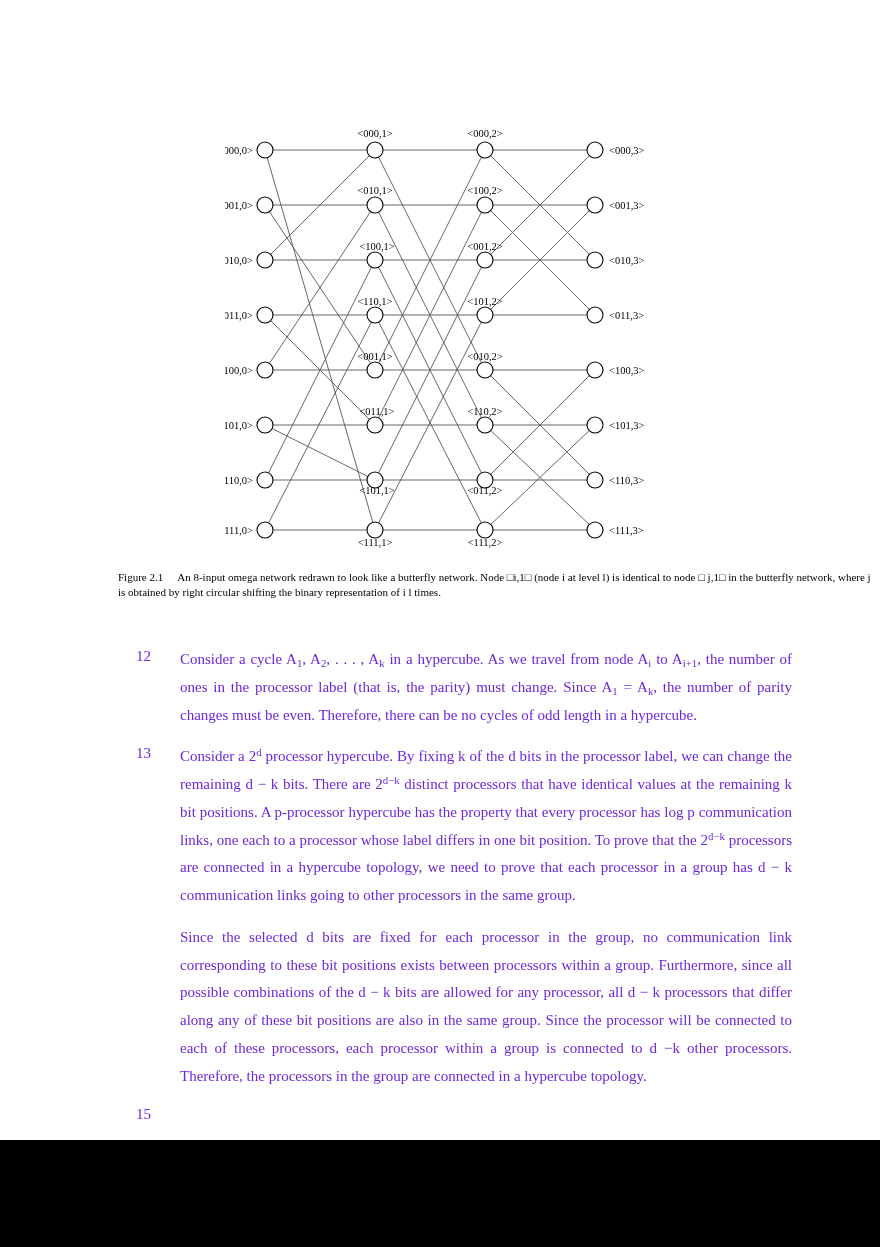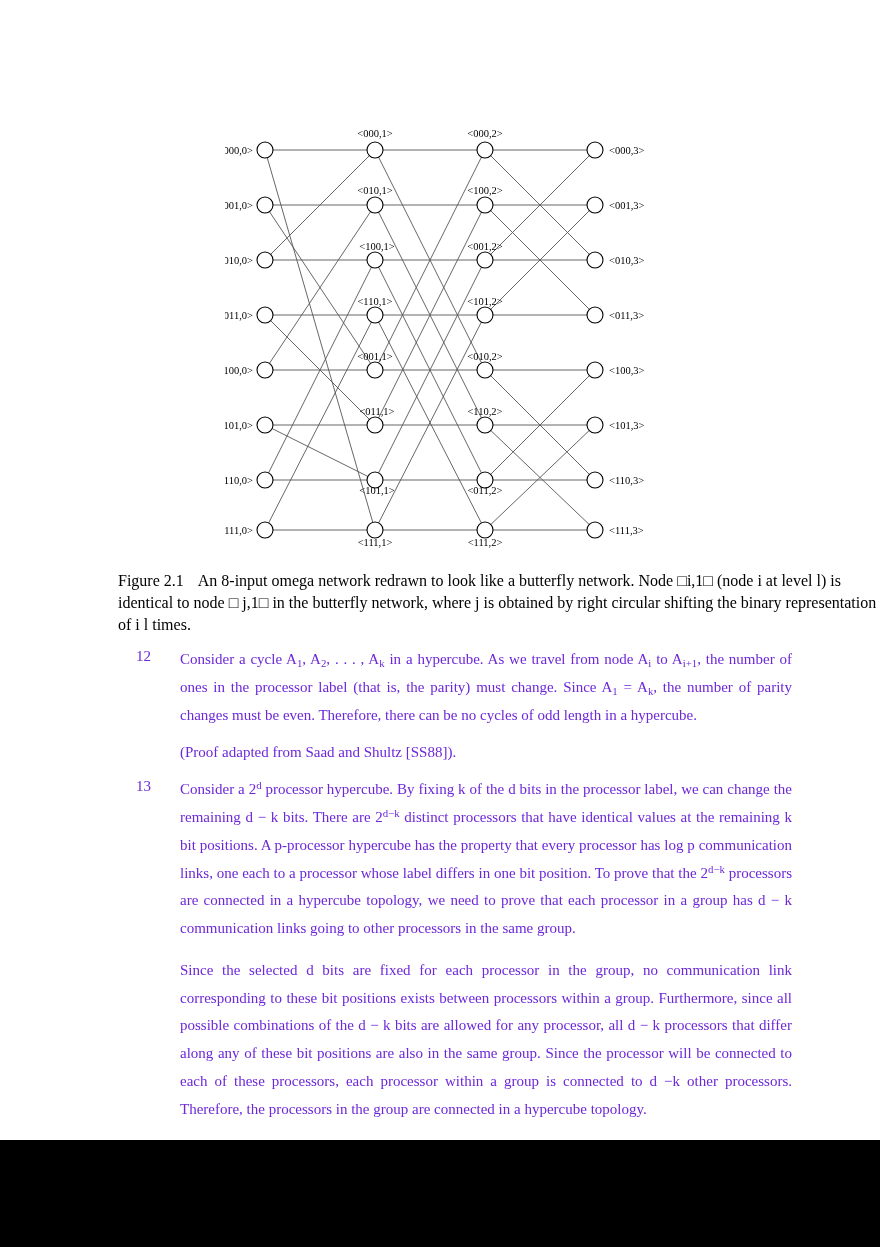--- a/index.html
+++ b/index.html
@@ -39,21 +39,21 @@
     height: 430px;
   }
   .figure-wrap svg { display: block; }
 
   
   .caption {
     position: absolute;
     left: 118px;
     top: 570px;
     width: 760px;
-    font-size: 16px;
+    font-size: 11px;
     line-height: 1.38;
     text-align: left;
     color: #000;
   }
   .caption .fignum { margin-right: 14px; }
 
   
   .body-block {
     position: absolute;
     left: 118px;
@@ -245,21 +245,20 @@
 
   <div class="caption">
     <span class="fignum">Figure 2.1</span><span>An 8-input omega network redrawn to look like a butterfly network. Node □i,1□ (node i at level l) is identical to node □ j,1□ in the butterfly network, where  j  is obtained by right circular shifting the binary representation of i  l  times.</span>
   </div>
 
   <div class="body-block">
 
     <div class="item">
       <span class="num">12</span>
       <p class="para loose">Consider a cycle A<sub>1</sub>, A<sub>2</sub>, . . . , A<sub>k</sub> in a hypercube. As we travel from node A<sub>i</sub> to A<sub>i+1</sub>, the number of ones in the processor label (that is, the parity) must change. Since A<sub>1</sub> = A<sub>k</sub>, the number of parity changes must be even. Therefore, there can be no cycles of odd length in a hypercube.</p>
-      <p class="para tight">(Proof adapted from Saad and Shultz [SS88]).</p>
     </div>
 
     <div class="item">
       <span class="num">13</span>
       <p class="para loose">Consider a 2<sup>d</sup> processor hypercube.  By fixing k of the d bits in the processor label, we can change the remaining d − k bits. There are 2<sup>d−k</sup> distinct processors that have identical values at the remaining k bit positions. A p-processor hypercube has the property that every processor has log p communication links, one each to a processor whose label differs in one bit position. To prove that the 2<sup>d−k</sup> processors are connected in a hypercube topology, we need to prove that each processor in a group has d − k communication links going to other processors in the same group.</p>
       <p class="para loose">Since the selected d bits are fixed for each processor in the group, no communication link corresponding to these bit positions exists between processors within a group. Furthermore, since all possible combinations of the d − k bits are allowed for any processor, all d − k processors that differ along any of these bit positions are also in the same group. Since the processor will be connected to each of these processors, each processor within a group is connected to d −k other processors. Therefore, the processors in the group are connected in a hypercube topology.</p>
     </div>
 
 
     <div class="item">

